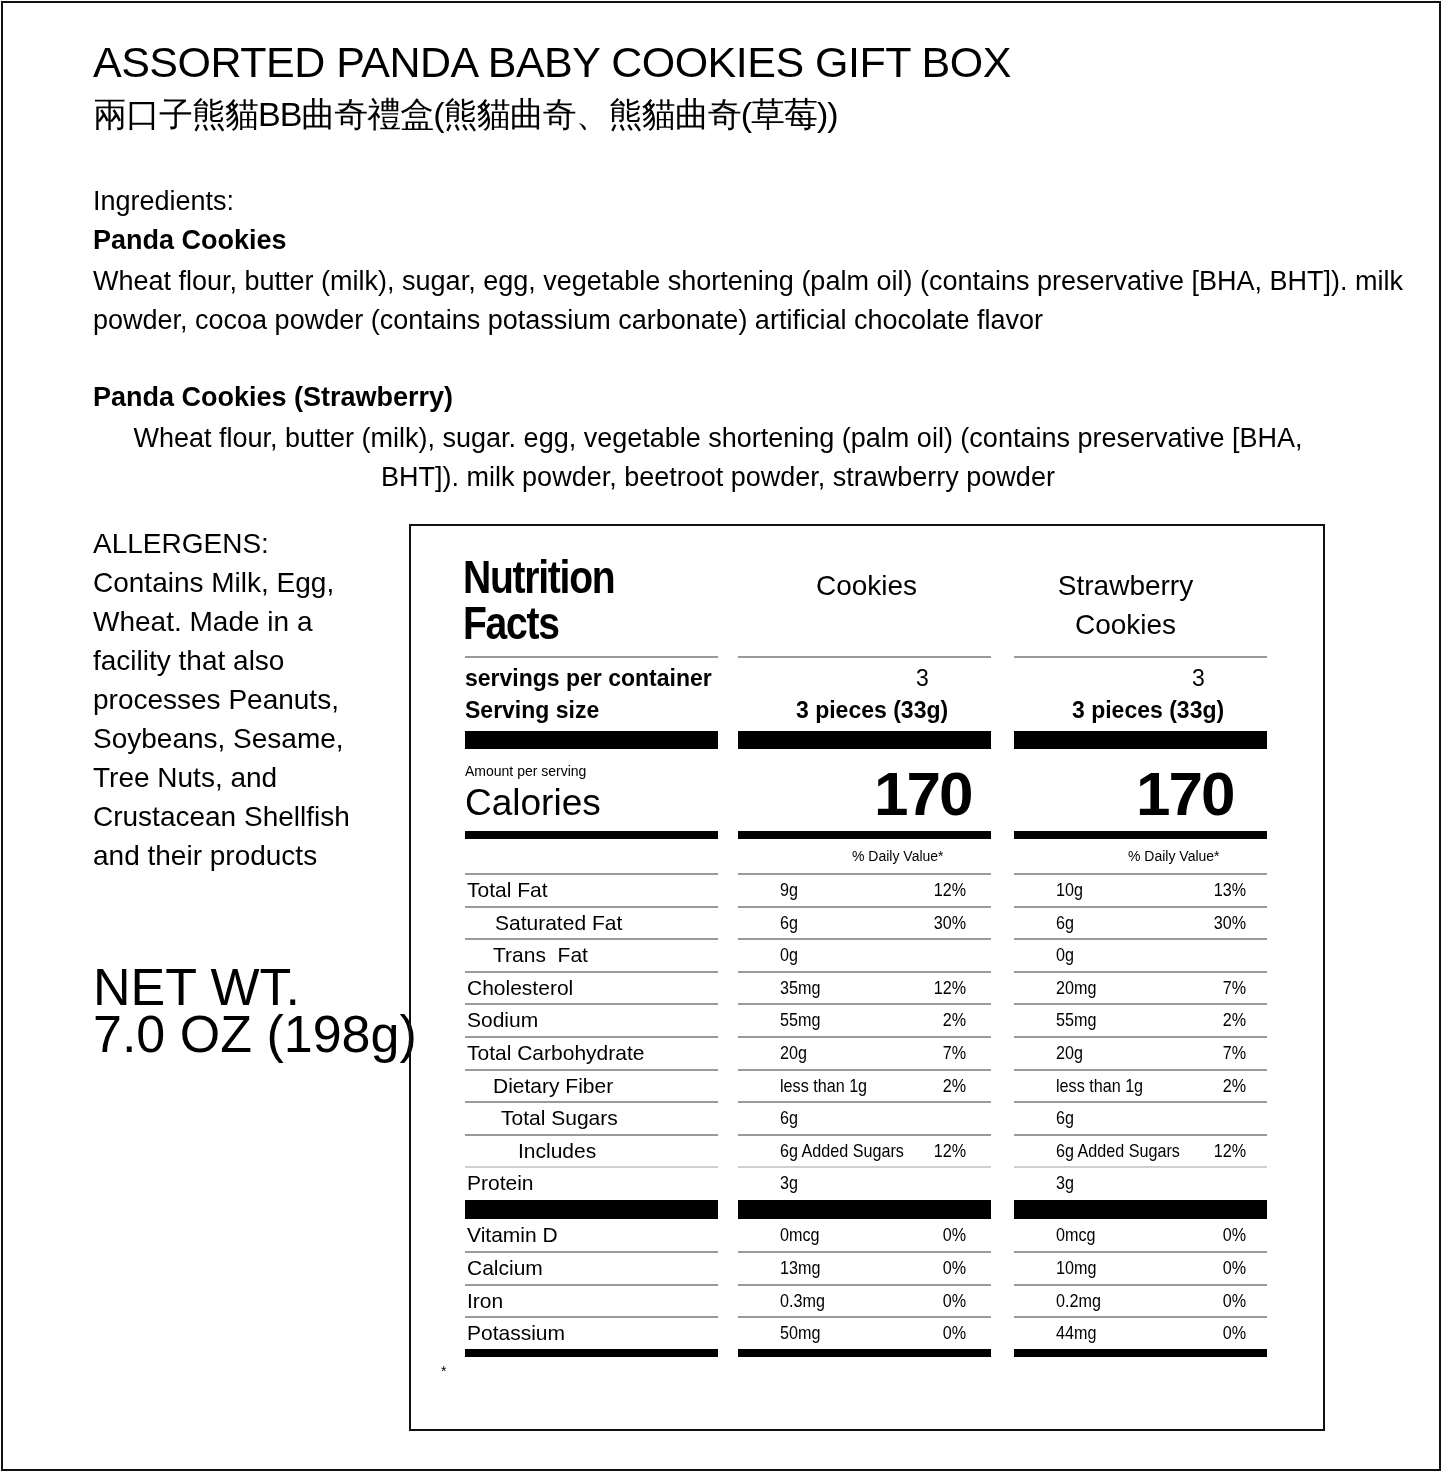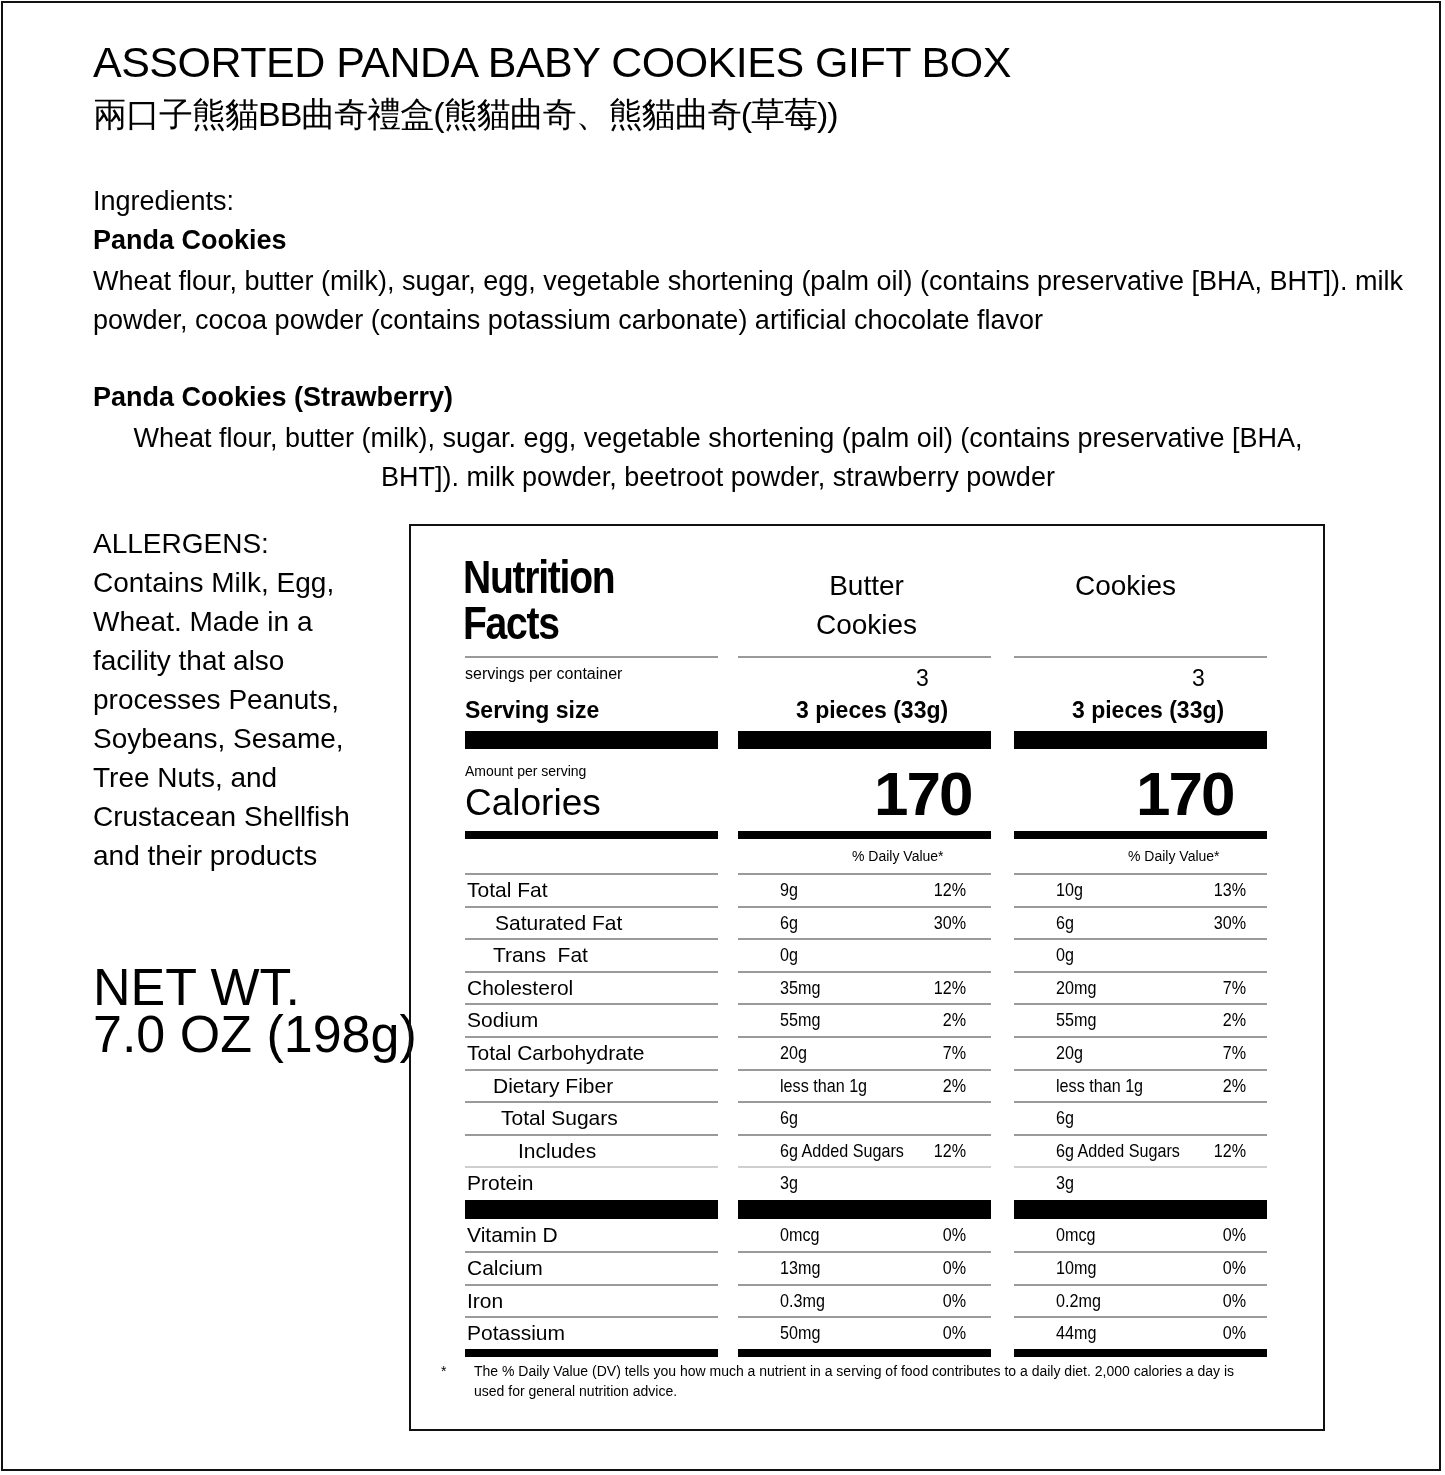--- a/index.html
+++ b/index.html
@@ -61,30 +61,30 @@
 <div class="abs netwt">NET WT.
 7.0 OZ (198g)</div>
 
 <div class="nf-box">
   <div class="nf-title">
     <div>Nutrition</div>
     <div>Facts</div>
   </div>
 
   <div class="col-head" style="left:329px;">
-    <div>Butter</div>
     <div>Cookies</div>
   </div>
   <div class="col-head" style="left:588px;">
+    <div>Strawberry</div>
     <div>Cookies</div>
   </div>
 
   <div class="col c0">
     <div class="thin" style="top:130px;"></div>
-    <div class="txt" style="left:0;top:139px;font-size:16px;">servings per container</div>
+    <div class="txt" style="left:0;top:139px;font-size:23px;font-weight:bold;">servings per container</div>
     <div class="txt" style="left:0;top:171px;font-size:23px;font-weight:bold;text-align:center;">Serving size</div>
     <div class="thick" style="top:205px;height:18px;"></div>
     <div class="txt" style="left:0;top:237px;font-size:14px;">Amount per serving</div>
     <div class="txt" style="left:0;top:256px;font-size:37px;">Calories</div>
     <div class="thick" style="top:305px;height:8px;"></div>
     <div class="thin" style="top:347px;"></div>
 
     <div class="txt lbl" style="left:2px;top:352px;">Total Fat</div>
     <div class="thin" style="top:380px;"></div>
     <div class="txt lbl" style="left:30px;top:385px;">Saturated Fat</div>
@@ -220,14 +220,13 @@
     <div class="thin" style="top:758px;"></div>
     <div class="txt num" style="left:42px;top:764px;">0.2mg</div>
     <div class="txt pct" style="left:172px;top:764px;">0%</div>
     <div class="thin" style="top:790px;"></div>
     <div class="txt num" style="left:42px;top:796px;">44mg</div>
     <div class="txt pct" style="left:172px;top:796px;">0%</div>
     <div class="thick" style="top:823px;height:8px;"></div>
   </div>
 
   <div class="foot" style="left:30px;top:835px;">*</div>
-  <div class="foot" style="left:63px;top:835px;width:790px;">The % Daily Value (DV) tells you how much a nutrient in a serving of food contributes to a daily diet. 2,000 calories a day is used for general nutrition advice.</div>
 </div>
 
 </body></html>

